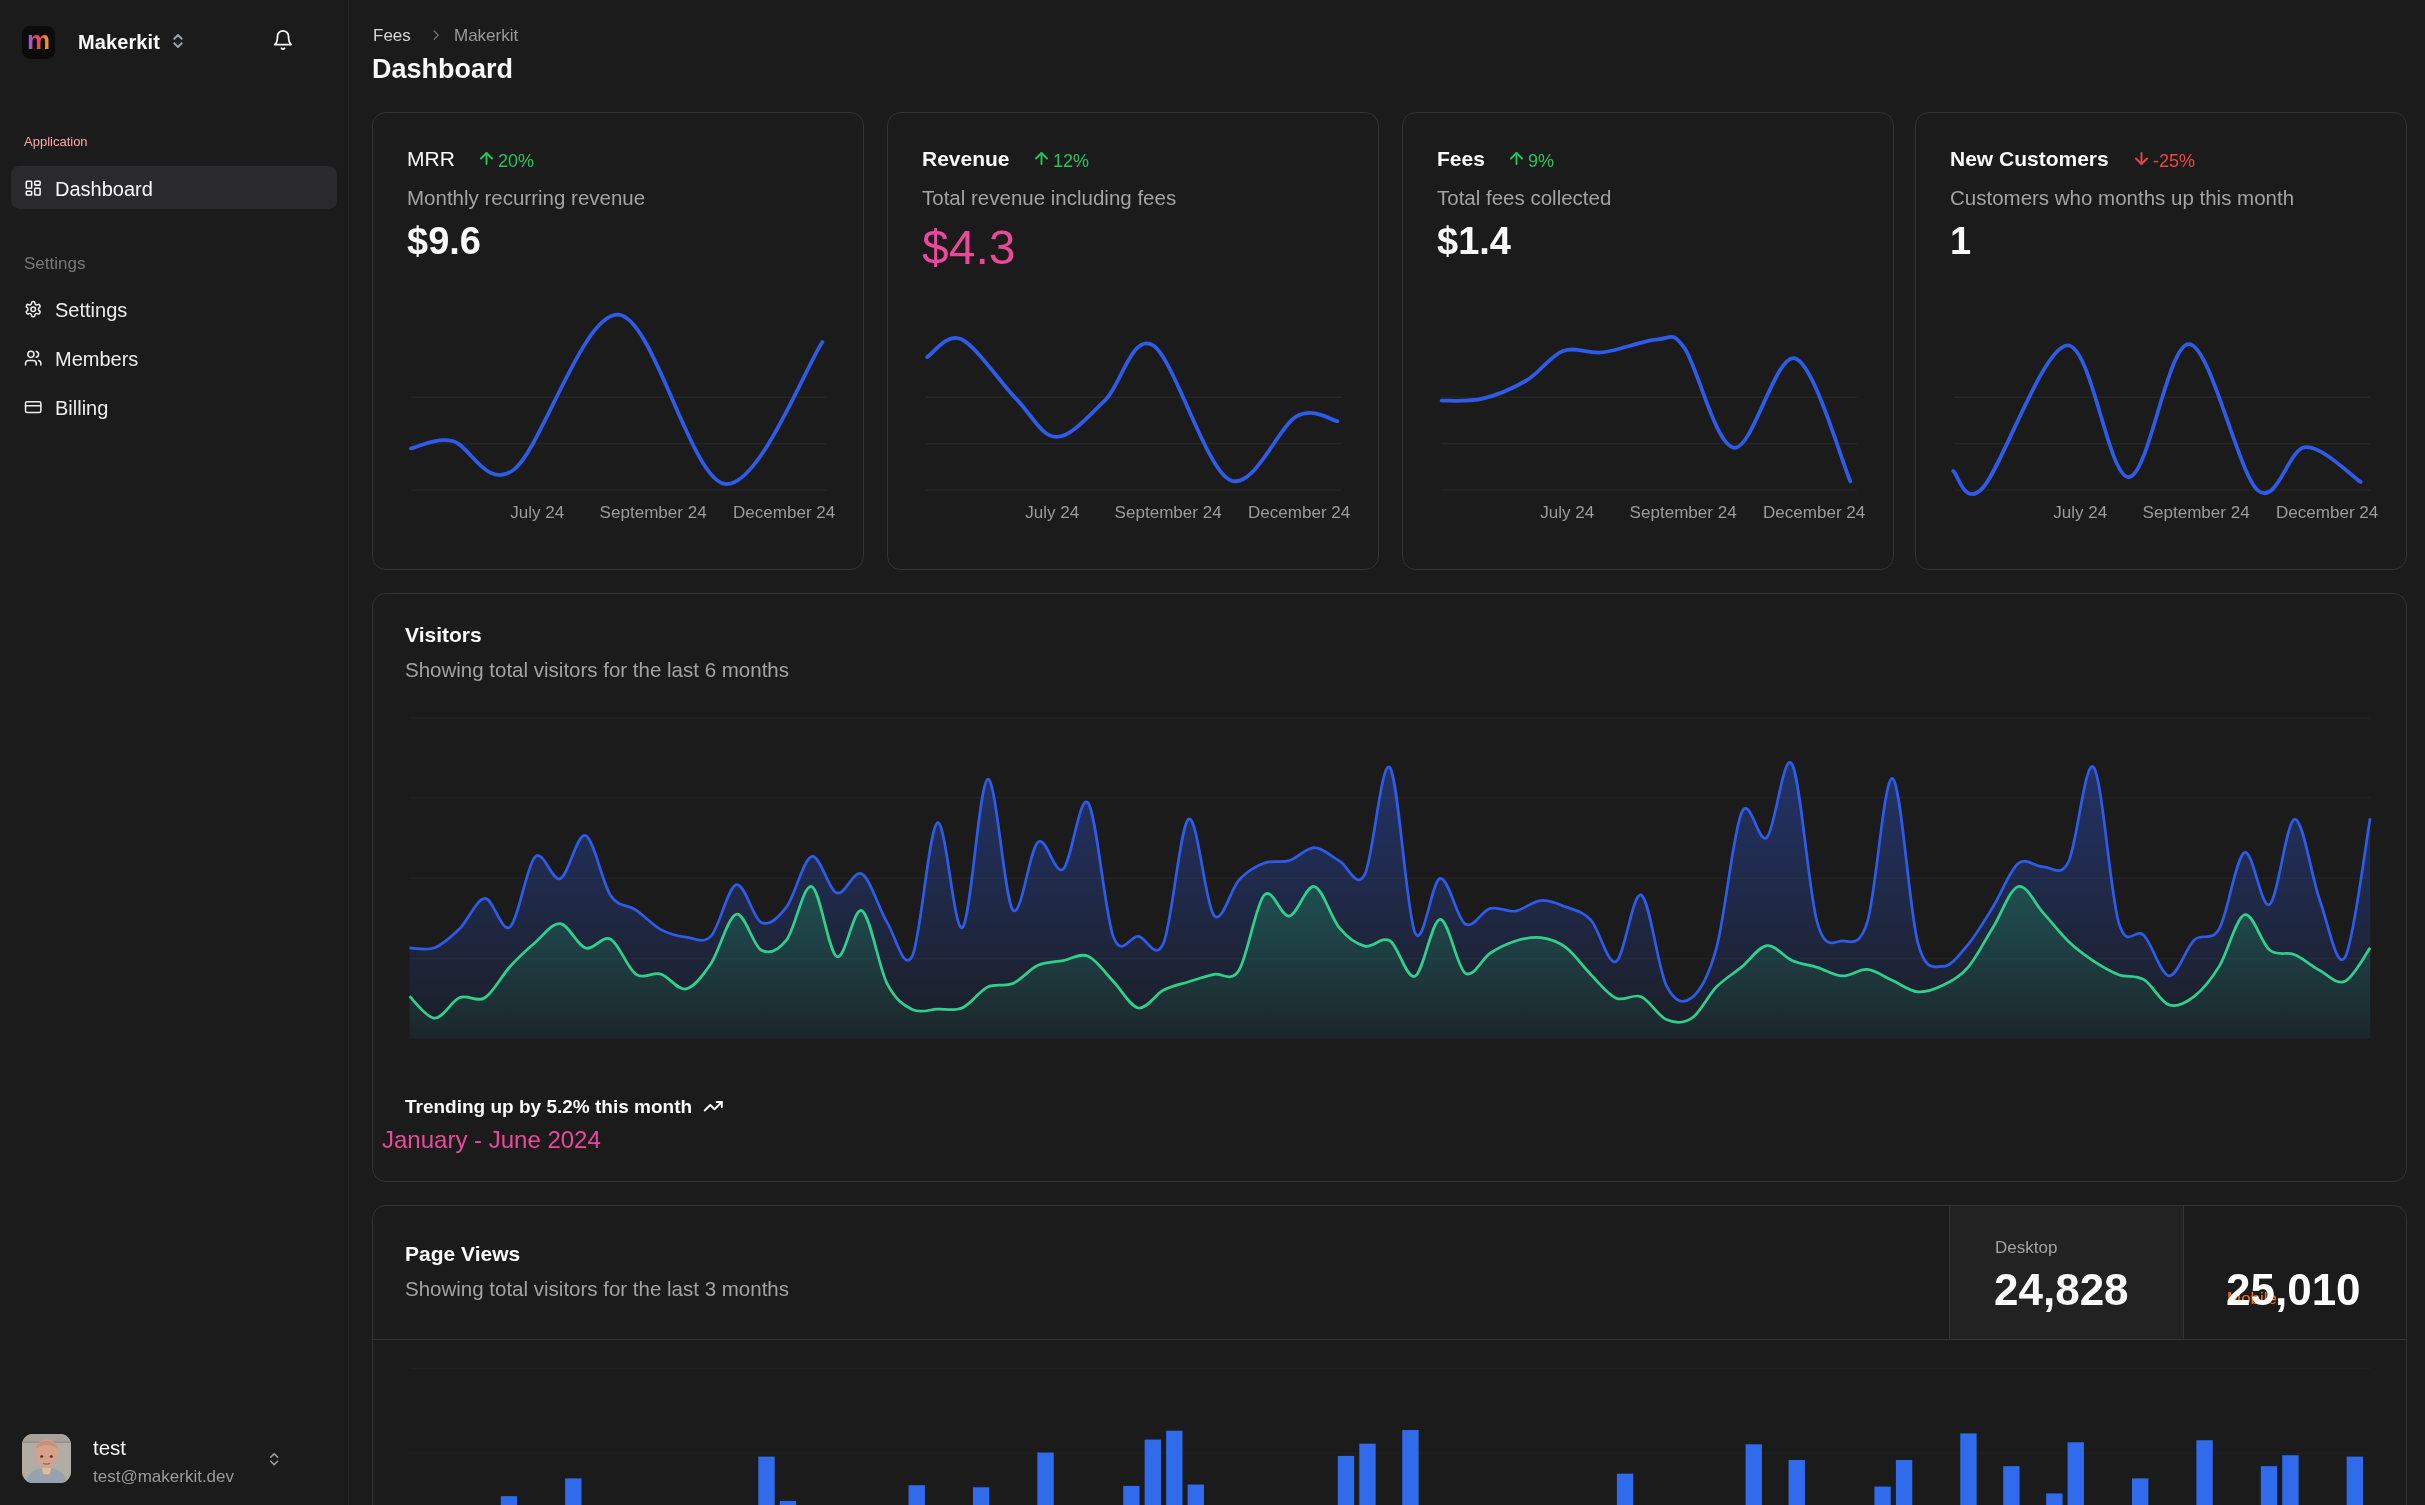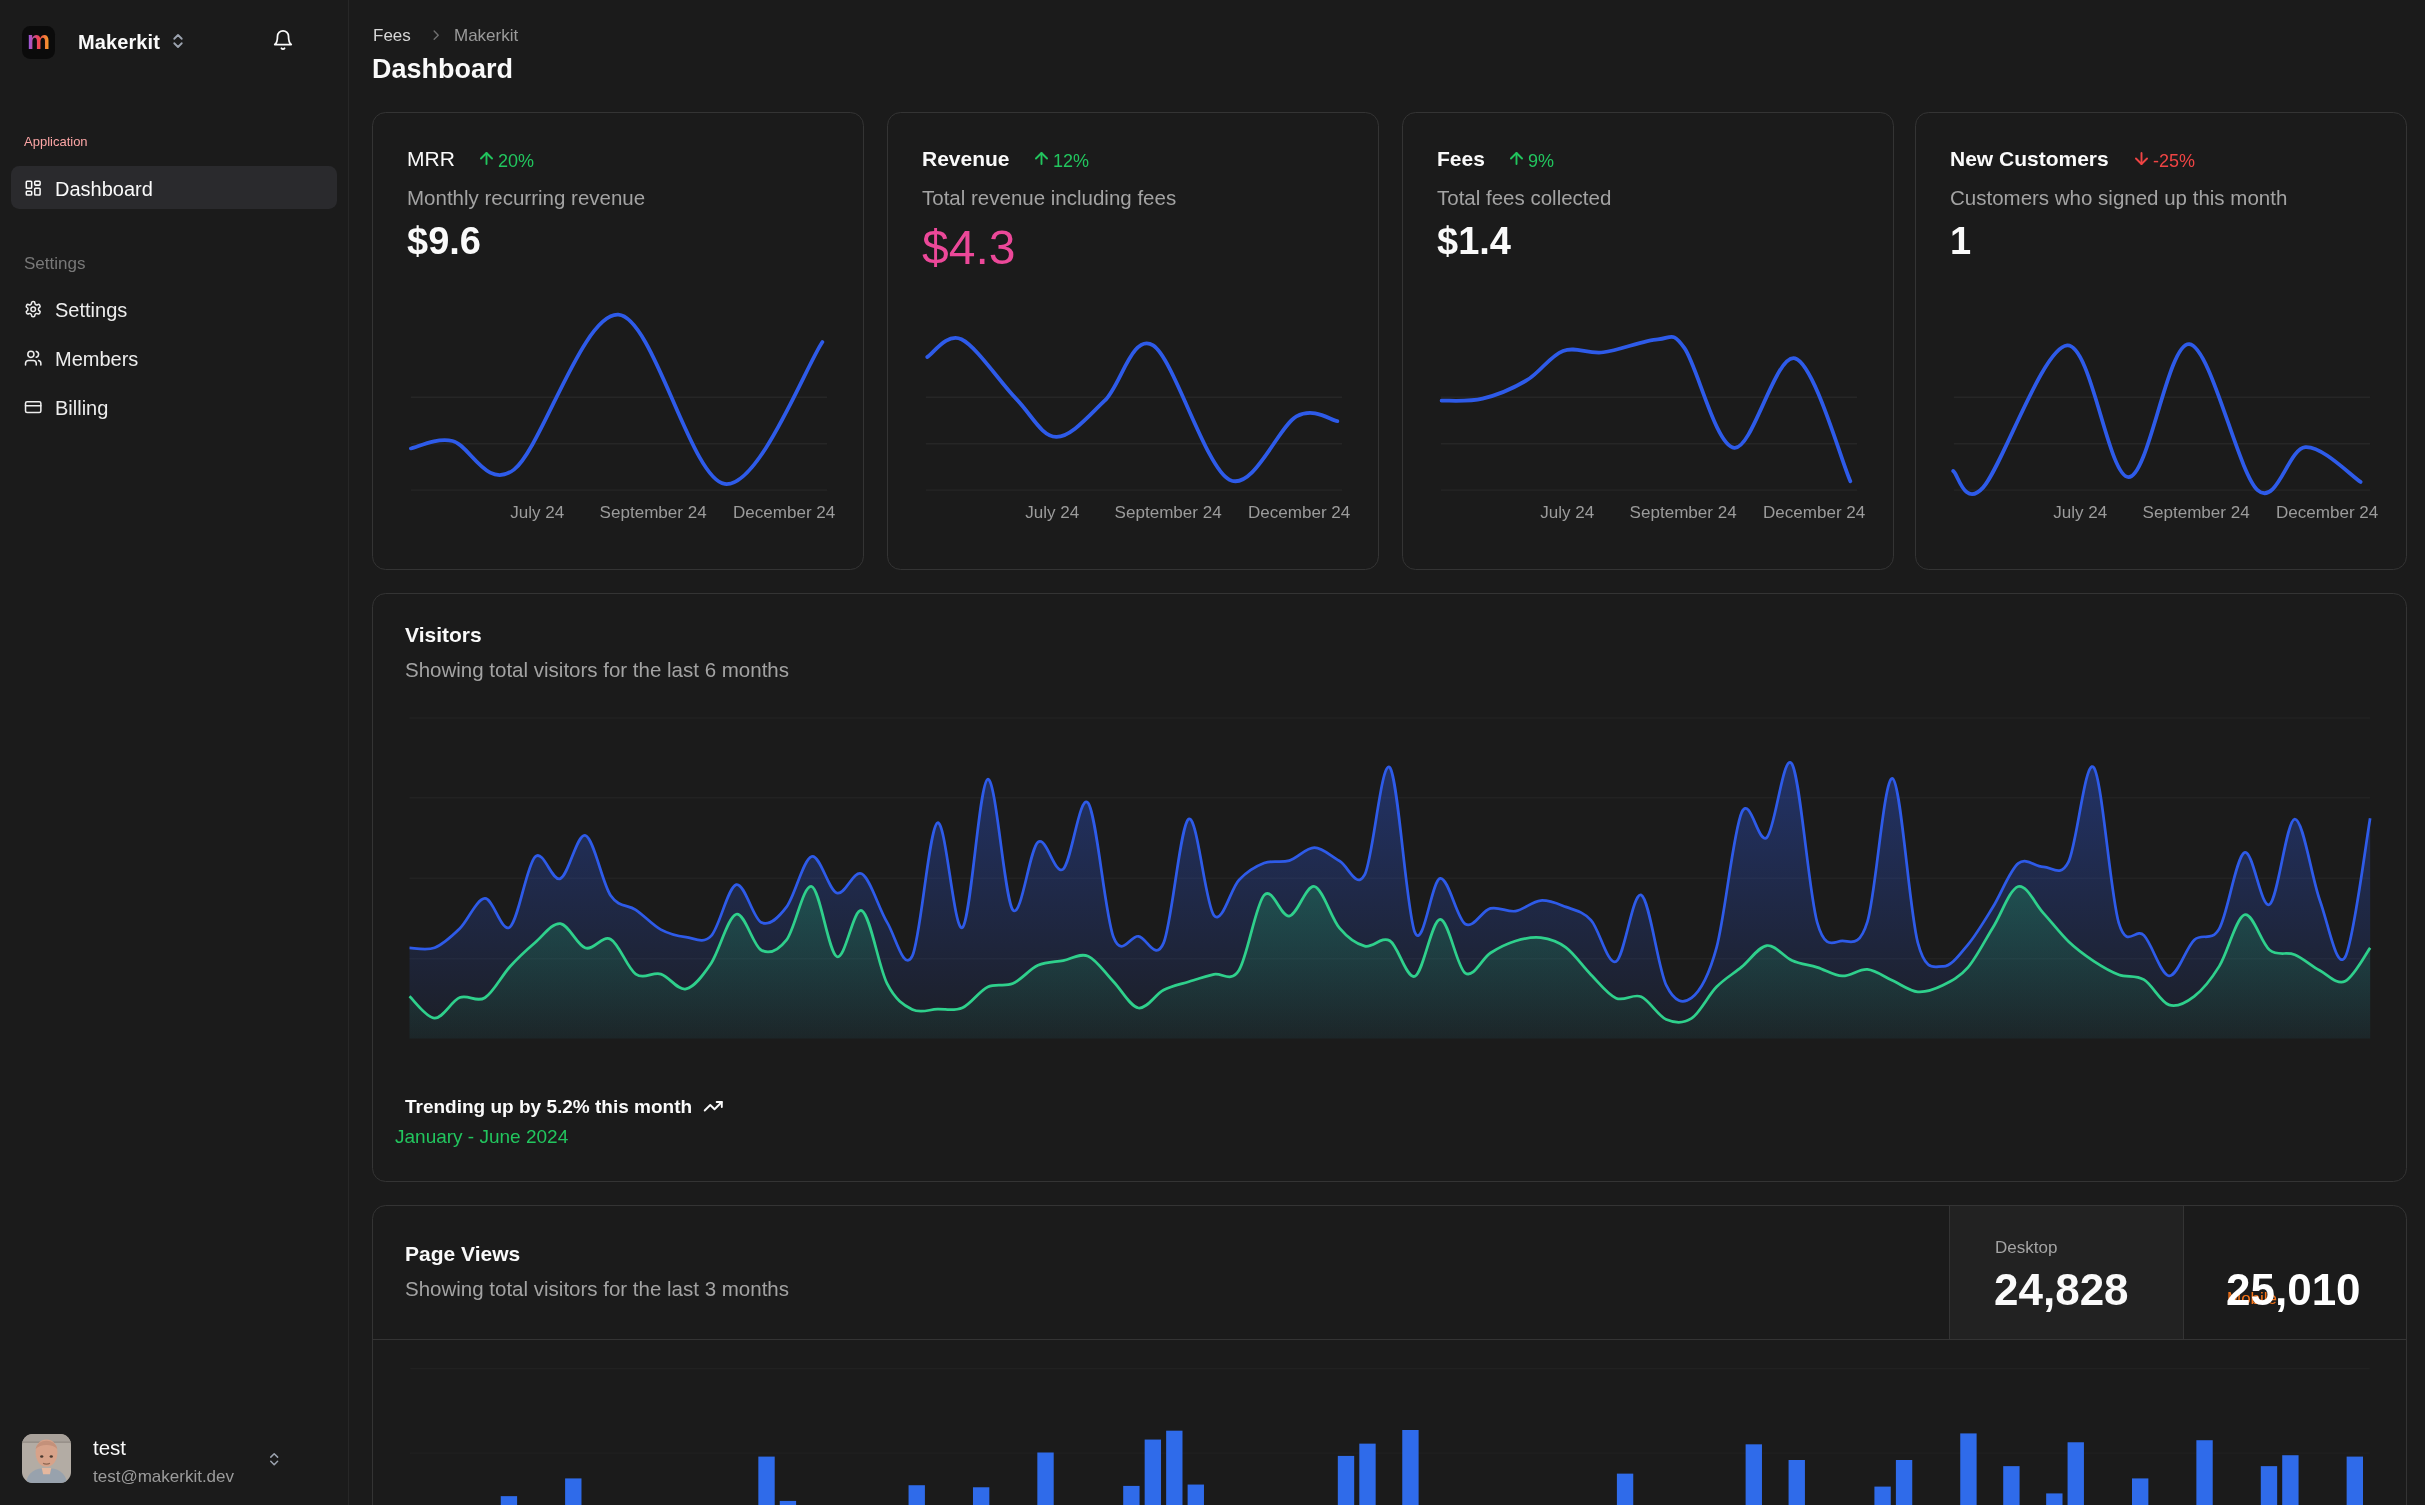--- a/index.html
+++ b/index.html
@@ -128,21 +128,21 @@
       <text x="604" y="595" font-size="25" fill="#9b9b9b" text-anchor="middle" font-family="Liberation Sans,sans-serif">December 24</text>
       <path d="M58.0,423.0C68.0,422.5 97.2,425.0 118.0,420.0C138.8,415.0 163.3,404.7 183.0,393.0C202.7,381.3 217.3,356.8 236.0,350.0C254.7,343.2 271.8,354.8 295.0,352.0C318.2,349.2 355.2,334.0 375.0,333.0C394.8,332.0 395.3,319.5 414.0,346.0C432.7,372.5 460.0,489.5 487.0,492.0C514.0,494.5 547.7,352.8 576.0,361.0C604.3,369.2 643.5,511.0 657.0,541.0" fill="none" stroke="#2e5be9" stroke-width="5.5" stroke-linecap="round"></path>
     </svg>
 <div class="card" style="left:1915px;top:112px;width:492px;height:458px"></div>
 <div class="abs" style="left:1950px;top:147px;font-size:21px;font-weight:700;color:#fafafa">New Customers</div>
 <svg style="position:absolute;left:2132px;top:149px" width="19" height="19" viewBox="0 0 24 24" fill="none" stroke="#ef4444" stroke-width="2.4" stroke-linecap="round" stroke-linejoin="round">
       <path d="m19 12-7 7-7-7"></path>
       <path d="M12 5v14"></path>
     </svg>
 <div class="abs" style="left:2153px;top:151px;font-size:18px;color:#ef4444">-25%</div>
-<div class="abs" style="left:1950px;top:186px;font-size:20.5px;color:#a3a3a3">Customers who signed up this month</div>
+<div class="abs" style="left:1950px;top:186px;font-size:20.5px;color:#a3a3a3">Customers who months up this month</div>
 <div class="abs" style="left:1950px;top:220px;font-size:38px;font-weight:700;color:#fafafa">1</div>
 <svg class="abs" style="left:1915px;top:112px" width="492" height="458" viewBox="0 0 721 671">
 <line x1="57" y1="418" x2="667" y2="418" stroke="#262626" stroke-width="2"></line>
       <line x1="57" y1="486" x2="667" y2="486" stroke="#262626" stroke-width="2"></line>
       <line x1="57" y1="554" x2="667" y2="554" stroke="#262626" stroke-width="2"></line>
       <text x="242" y="595" font-size="25" fill="#9b9b9b" text-anchor="middle" font-family="Liberation Sans,sans-serif">July 24</text>
       <text x="412" y="595" font-size="25" fill="#9b9b9b" text-anchor="middle" font-family="Liberation Sans,sans-serif">September 24</text>
       <text x="604" y="595" font-size="25" fill="#9b9b9b" text-anchor="middle" font-family="Liberation Sans,sans-serif">December 24</text>
       <path d="M56.0,526.0C63.3,530.0 72.2,580.7 100.0,550.0C127.8,519.3 187.5,344.5 223.0,342.0C258.5,339.5 283.2,535.3 313.0,535.0C342.8,534.7 370.5,336.8 402.0,340.0C433.5,343.2 473.7,528.8 502.0,554.0C530.3,579.2 546.8,493.0 572.0,491.0C597.2,489.0 639.5,533.5 653.0,542.0" fill="none" stroke="#2e5be9" stroke-width="5.5" stroke-linecap="round"></path>
     </svg>
@@ -167,21 +167,21 @@
 <path d="M55.0,520.0C61.1,520.0 79.6,524.5 91.8,519.8C104.1,515.1 116.4,503.7 128.7,491.7C141.0,479.6 153.3,448.0 165.5,447.6C177.8,447.2 190.1,499.5 202.4,489.3C214.7,479.1 226.9,398.2 239.2,386.4C251.5,374.6 263.8,423.7 276.1,418.5C288.4,413.3 300.6,351.1 312.9,355.3C325.2,359.4 337.5,425.2 349.8,443.3C362.1,461.5 374.3,456.0 386.6,464.3C398.9,472.6 411.2,486.6 423.5,493.3C435.7,499.9 448.0,502.7 460.3,504.2C472.6,505.7 484.9,515.2 497.2,502.4C509.4,489.6 521.7,430.6 534.0,427.3C546.3,424.1 558.6,477.5 570.8,482.9C583.1,488.4 595.4,476.2 607.7,460.0C620.0,443.9 632.3,389.4 644.5,386.0C656.8,382.6 669.1,435.4 681.4,439.6C693.7,443.9 705.9,404.4 718.2,411.6C730.5,418.7 742.8,462.5 755.1,482.6C767.4,502.7 779.6,556.5 791.9,532.2C804.2,507.9 816.5,343.8 828.8,336.8C841.1,329.7 853.3,500.7 865.6,490.1C877.9,479.4 890.2,277.1 902.5,272.8C914.7,268.5 927.0,448.9 939.3,464.3C951.6,479.6 963.9,374.8 976.2,364.9C988.4,355.0 1000.7,414.3 1013.0,404.7C1025.3,395.1 1037.6,291.1 1049.8,307.6C1062.1,324.1 1074.4,471.3 1086.7,503.8C1099.0,536.4 1111.3,501.5 1123.5,503.0C1135.8,504.4 1148.1,541.4 1160.4,512.7C1172.7,484.0 1184.9,337.7 1197.2,331.0C1209.5,324.2 1221.8,457.3 1234.1,472.2C1246.4,487.1 1258.6,433.1 1270.9,420.4C1283.2,407.6 1295.5,400.4 1307.8,395.7C1320.1,391.0 1332.3,395.9 1344.6,392.1C1356.9,388.4 1369.2,373.1 1381.5,373.2C1393.7,373.3 1406.0,386.1 1418.3,392.7C1430.6,399.3 1442.9,435.6 1455.2,412.7C1467.4,389.9 1479.7,241.5 1492.0,255.6C1504.3,269.8 1516.6,470.4 1528.8,497.5C1541.1,524.6 1553.4,420.3 1565.7,418.2C1578.0,416.1 1590.3,477.6 1602.5,485.0C1614.8,492.3 1627.1,465.3 1639.4,462.2C1651.7,459.0 1663.9,468.0 1676.2,466.1C1688.5,464.1 1700.8,451.6 1713.1,450.6C1725.4,449.6 1737.6,455.2 1749.9,459.9C1762.2,464.7 1774.5,466.0 1786.8,479.3C1799.1,492.6 1811.3,546.1 1823.6,539.9C1835.9,533.8 1848.2,436.7 1860.5,442.6C1872.7,448.5 1885.0,550.0 1897.3,575.1C1909.6,600.3 1921.9,602.6 1934.2,593.3C1946.4,584.0 1958.7,564.5 1971.0,519.2C1983.3,473.9 1995.6,348.2 2007.8,321.3C2020.1,294.5 2032.4,370.0 2044.7,358.1C2057.0,346.3 2069.3,229.7 2081.5,250.4C2093.8,271.1 2106.1,439.3 2118.4,482.6C2130.7,525.8 2142.9,510.1 2155.2,509.9C2167.5,509.7 2179.8,521.1 2192.1,481.4C2204.4,441.6 2216.6,266.5 2228.9,271.6C2241.2,276.6 2253.5,465.8 2265.8,511.8C2278.1,557.7 2290.3,546.6 2302.6,547.2C2314.9,547.7 2327.2,529.7 2339.5,515.2C2351.7,500.6 2364.0,479.6 2376.3,459.8C2388.6,440.0 2400.9,406.0 2413.2,396.2C2425.4,386.5 2437.7,401.7 2450.0,401.3C2462.3,401.0 2474.6,418.2 2486.8,393.9C2499.1,369.6 2511.4,240.5 2523.7,255.4C2536.0,270.4 2548.3,442.4 2560.5,483.5C2572.8,524.5 2585.1,488.8 2597.4,501.7C2609.7,514.6 2621.9,559.7 2634.2,560.9C2646.5,562.0 2658.8,520.0 2671.1,508.4C2683.4,496.9 2695.6,513.0 2707.9,491.7C2720.2,470.3 2732.5,386.2 2744.8,380.3C2757.1,374.5 2769.3,464.6 2781.6,456.4C2793.9,448.2 2806.2,332.2 2818.5,331.2C2830.7,330.2 2843.0,416.7 2855.3,450.5C2867.6,484.2 2879.9,553.9 2892.2,533.8C2904.4,513.7 2922.9,364.0 2929.0,330.0L2929.0,653.0L55.0,653.0Z" fill="url(#gb)"></path>
 <path d="M55.0,520.0C61.1,520.0 79.6,524.5 91.8,519.8C104.1,515.1 116.4,503.7 128.7,491.7C141.0,479.6 153.3,448.0 165.5,447.6C177.8,447.2 190.1,499.5 202.4,489.3C214.7,479.1 226.9,398.2 239.2,386.4C251.5,374.6 263.8,423.7 276.1,418.5C288.4,413.3 300.6,351.1 312.9,355.3C325.2,359.4 337.5,425.2 349.8,443.3C362.1,461.5 374.3,456.0 386.6,464.3C398.9,472.6 411.2,486.6 423.5,493.3C435.7,499.9 448.0,502.7 460.3,504.2C472.6,505.7 484.9,515.2 497.2,502.4C509.4,489.6 521.7,430.6 534.0,427.3C546.3,424.1 558.6,477.5 570.8,482.9C583.1,488.4 595.4,476.2 607.7,460.0C620.0,443.9 632.3,389.4 644.5,386.0C656.8,382.6 669.1,435.4 681.4,439.6C693.7,443.9 705.9,404.4 718.2,411.6C730.5,418.7 742.8,462.5 755.1,482.6C767.4,502.7 779.6,556.5 791.9,532.2C804.2,507.9 816.5,343.8 828.8,336.8C841.1,329.7 853.3,500.7 865.6,490.1C877.9,479.4 890.2,277.1 902.5,272.8C914.7,268.5 927.0,448.9 939.3,464.3C951.6,479.6 963.9,374.8 976.2,364.9C988.4,355.0 1000.7,414.3 1013.0,404.7C1025.3,395.1 1037.6,291.1 1049.8,307.6C1062.1,324.1 1074.4,471.3 1086.7,503.8C1099.0,536.4 1111.3,501.5 1123.5,503.0C1135.8,504.4 1148.1,541.4 1160.4,512.7C1172.7,484.0 1184.9,337.7 1197.2,331.0C1209.5,324.2 1221.8,457.3 1234.1,472.2C1246.4,487.1 1258.6,433.1 1270.9,420.4C1283.2,407.6 1295.5,400.4 1307.8,395.7C1320.1,391.0 1332.3,395.9 1344.6,392.1C1356.9,388.4 1369.2,373.1 1381.5,373.2C1393.7,373.3 1406.0,386.1 1418.3,392.7C1430.6,399.3 1442.9,435.6 1455.2,412.7C1467.4,389.9 1479.7,241.5 1492.0,255.6C1504.3,269.8 1516.6,470.4 1528.8,497.5C1541.1,524.6 1553.4,420.3 1565.7,418.2C1578.0,416.1 1590.3,477.6 1602.5,485.0C1614.8,492.3 1627.1,465.3 1639.4,462.2C1651.7,459.0 1663.9,468.0 1676.2,466.1C1688.5,464.1 1700.8,451.6 1713.1,450.6C1725.4,449.6 1737.6,455.2 1749.9,459.9C1762.2,464.7 1774.5,466.0 1786.8,479.3C1799.1,492.6 1811.3,546.1 1823.6,539.9C1835.9,533.8 1848.2,436.7 1860.5,442.6C1872.7,448.5 1885.0,550.0 1897.3,575.1C1909.6,600.3 1921.9,602.6 1934.2,593.3C1946.4,584.0 1958.7,564.5 1971.0,519.2C1983.3,473.9 1995.6,348.2 2007.8,321.3C2020.1,294.5 2032.4,370.0 2044.7,358.1C2057.0,346.3 2069.3,229.7 2081.5,250.4C2093.8,271.1 2106.1,439.3 2118.4,482.6C2130.7,525.8 2142.9,510.1 2155.2,509.9C2167.5,509.7 2179.8,521.1 2192.1,481.4C2204.4,441.6 2216.6,266.5 2228.9,271.6C2241.2,276.6 2253.5,465.8 2265.8,511.8C2278.1,557.7 2290.3,546.6 2302.6,547.2C2314.9,547.7 2327.2,529.7 2339.5,515.2C2351.7,500.6 2364.0,479.6 2376.3,459.8C2388.6,440.0 2400.9,406.0 2413.2,396.2C2425.4,386.5 2437.7,401.7 2450.0,401.3C2462.3,401.0 2474.6,418.2 2486.8,393.9C2499.1,369.6 2511.4,240.5 2523.7,255.4C2536.0,270.4 2548.3,442.4 2560.5,483.5C2572.8,524.5 2585.1,488.8 2597.4,501.7C2609.7,514.6 2621.9,559.7 2634.2,560.9C2646.5,562.0 2658.8,520.0 2671.1,508.4C2683.4,496.9 2695.6,513.0 2707.9,491.7C2720.2,470.3 2732.5,386.2 2744.8,380.3C2757.1,374.5 2769.3,464.6 2781.6,456.4C2793.9,448.2 2806.2,332.2 2818.5,331.2C2830.7,330.2 2843.0,416.7 2855.3,450.5C2867.6,484.2 2879.9,553.9 2892.2,533.8C2904.4,513.7 2922.9,364.0 2929.0,330.0" fill="none" stroke="#2e5be9" stroke-width="4"></path>
 <path d="M55.0,591.0C61.1,596.3 79.6,622.7 91.8,623.0C104.1,623.3 116.4,597.8 128.7,592.8C141.0,587.8 153.3,600.7 165.5,593.1C177.8,585.6 190.1,560.8 202.4,547.3C214.7,533.8 226.9,522.6 239.2,512.1C251.5,501.6 263.8,483.0 276.1,484.4C288.4,485.7 300.6,516.4 312.9,520.2C325.2,524.0 337.5,500.9 349.8,507.3C362.1,513.7 374.3,550.0 386.6,558.5C398.9,567.0 411.2,554.8 423.5,558.4C435.7,562.0 448.0,582.8 460.3,580.2C472.6,577.5 484.9,560.7 497.2,542.5C509.4,524.2 521.7,473.9 534.0,470.7C546.3,467.6 558.6,517.3 570.8,523.6C583.1,529.8 595.4,523.8 607.7,508.2C620.0,492.6 632.3,425.9 644.5,430.0C656.8,434.1 669.1,526.8 681.4,532.8C693.7,538.7 705.9,458.9 718.2,465.5C730.5,472.1 742.8,548.4 755.1,572.5C767.4,596.7 779.6,604.0 791.9,610.2C804.2,616.4 816.5,610.3 828.8,609.9C841.1,609.5 853.3,613.1 865.6,607.7C877.9,602.2 890.2,583.1 902.5,577.2C914.7,571.3 927.0,577.5 939.3,572.3C951.6,567.0 963.9,551.2 976.2,545.6C988.4,540.0 1000.7,540.8 1013.0,538.6C1025.3,536.4 1037.6,527.1 1049.8,532.2C1062.1,537.3 1074.4,556.7 1086.7,569.3C1099.0,582.0 1111.3,606.0 1123.5,608.1C1135.8,610.1 1148.1,588.2 1160.4,581.8C1172.7,575.4 1184.9,573.5 1197.2,569.6C1209.5,565.8 1221.8,561.7 1234.1,558.9C1246.4,556.1 1258.6,572.1 1270.9,552.7C1283.2,533.4 1295.5,455.8 1307.8,442.6C1320.1,429.4 1332.3,475.5 1344.6,473.4C1356.9,471.3 1369.2,427.0 1381.5,430.0C1393.7,433.0 1406.0,476.5 1418.3,491.1C1430.6,505.7 1442.9,514.3 1455.2,517.4C1467.4,520.5 1479.7,502.2 1492.0,509.6C1504.3,516.9 1516.6,566.8 1528.8,561.6C1541.1,556.3 1553.4,478.9 1565.7,478.2C1578.0,477.4 1590.3,548.7 1602.5,556.9C1614.8,565.1 1627.1,535.3 1639.4,527.5C1651.7,519.7 1663.9,513.8 1676.2,510.0C1688.5,506.3 1700.8,503.6 1713.1,505.1C1725.4,506.7 1737.6,510.3 1749.9,519.3C1762.2,528.3 1774.5,546.9 1786.8,559.3C1799.1,571.7 1811.3,588.3 1823.6,593.7C1835.9,599.1 1848.2,586.4 1860.5,591.6C1872.7,596.9 1885.0,619.7 1897.3,625.0C1909.6,630.3 1921.9,631.4 1934.2,623.4C1946.4,615.4 1958.7,589.6 1971.0,577.1C1983.3,564.5 1995.6,558.0 2007.8,547.9C2020.1,537.8 2032.4,518.2 2044.7,516.6C2057.0,515.0 2069.3,533.1 2081.5,538.4C2093.8,543.7 2106.1,544.8 2118.4,548.6C2130.7,552.4 2142.9,560.7 2155.2,561.2C2167.5,561.7 2179.8,550.5 2192.1,551.6C2204.4,552.8 2216.6,562.5 2228.9,568.0C2241.2,573.5 2253.5,583.4 2265.8,584.5C2278.1,585.7 2290.3,580.9 2302.6,574.9C2314.9,568.9 2327.2,562.8 2339.5,548.6C2351.7,534.4 2364.0,509.5 2376.3,489.7C2388.6,469.9 2400.9,433.5 2413.2,430.0C2425.4,426.5 2437.7,455.5 2450.0,469.0C2462.3,482.4 2474.6,498.9 2486.8,510.6C2499.1,522.3 2511.4,531.2 2523.7,539.3C2536.0,547.4 2548.3,554.7 2560.5,559.3C2572.8,563.8 2585.1,559.2 2597.4,566.6C2609.7,574.0 2621.9,599.5 2634.2,603.6C2646.5,607.7 2658.8,600.6 2671.1,591.1C2683.4,581.6 2695.6,566.7 2707.9,546.8C2720.2,526.9 2732.5,475.5 2744.8,471.5C2757.1,467.6 2769.3,513.4 2781.6,523.1C2793.9,532.9 2806.2,525.0 2818.5,530.0C2830.7,535.0 2843.0,546.7 2855.3,553.2C2867.6,559.7 2879.9,574.5 2892.2,568.9C2904.4,563.4 2922.9,528.2 2929.0,520.0L2929.0,653.0L55.0,653.0Z" fill="url(#gg)"></path>
 <path d="M55.0,591.0C61.1,596.3 79.6,622.7 91.8,623.0C104.1,623.3 116.4,597.8 128.7,592.8C141.0,587.8 153.3,600.7 165.5,593.1C177.8,585.6 190.1,560.8 202.4,547.3C214.7,533.8 226.9,522.6 239.2,512.1C251.5,501.6 263.8,483.0 276.1,484.4C288.4,485.7 300.6,516.4 312.9,520.2C325.2,524.0 337.5,500.9 349.8,507.3C362.1,513.7 374.3,550.0 386.6,558.5C398.9,567.0 411.2,554.8 423.5,558.4C435.7,562.0 448.0,582.8 460.3,580.2C472.6,577.5 484.9,560.7 497.2,542.5C509.4,524.2 521.7,473.9 534.0,470.7C546.3,467.6 558.6,517.3 570.8,523.6C583.1,529.8 595.4,523.8 607.7,508.2C620.0,492.6 632.3,425.9 644.5,430.0C656.8,434.1 669.1,526.8 681.4,532.8C693.7,538.7 705.9,458.9 718.2,465.5C730.5,472.1 742.8,548.4 755.1,572.5C767.4,596.7 779.6,604.0 791.9,610.2C804.2,616.4 816.5,610.3 828.8,609.9C841.1,609.5 853.3,613.1 865.6,607.7C877.9,602.2 890.2,583.1 902.5,577.2C914.7,571.3 927.0,577.5 939.3,572.3C951.6,567.0 963.9,551.2 976.2,545.6C988.4,540.0 1000.7,540.8 1013.0,538.6C1025.3,536.4 1037.6,527.1 1049.8,532.2C1062.1,537.3 1074.4,556.7 1086.7,569.3C1099.0,582.0 1111.3,606.0 1123.5,608.1C1135.8,610.1 1148.1,588.2 1160.4,581.8C1172.7,575.4 1184.9,573.5 1197.2,569.6C1209.5,565.8 1221.8,561.7 1234.1,558.9C1246.4,556.1 1258.6,572.1 1270.9,552.7C1283.2,533.4 1295.5,455.8 1307.8,442.6C1320.1,429.4 1332.3,475.5 1344.6,473.4C1356.9,471.3 1369.2,427.0 1381.5,430.0C1393.7,433.0 1406.0,476.5 1418.3,491.1C1430.6,505.7 1442.9,514.3 1455.2,517.4C1467.4,520.5 1479.7,502.2 1492.0,509.6C1504.3,516.9 1516.6,566.8 1528.8,561.6C1541.1,556.3 1553.4,478.9 1565.7,478.2C1578.0,477.4 1590.3,548.7 1602.5,556.9C1614.8,565.1 1627.1,535.3 1639.4,527.5C1651.7,519.7 1663.9,513.8 1676.2,510.0C1688.5,506.3 1700.8,503.6 1713.1,505.1C1725.4,506.7 1737.6,510.3 1749.9,519.3C1762.2,528.3 1774.5,546.9 1786.8,559.3C1799.1,571.7 1811.3,588.3 1823.6,593.7C1835.9,599.1 1848.2,586.4 1860.5,591.6C1872.7,596.9 1885.0,619.7 1897.3,625.0C1909.6,630.3 1921.9,631.4 1934.2,623.4C1946.4,615.4 1958.7,589.6 1971.0,577.1C1983.3,564.5 1995.6,558.0 2007.8,547.9C2020.1,537.8 2032.4,518.2 2044.7,516.6C2057.0,515.0 2069.3,533.1 2081.5,538.4C2093.8,543.7 2106.1,544.8 2118.4,548.6C2130.7,552.4 2142.9,560.7 2155.2,561.2C2167.5,561.7 2179.8,550.5 2192.1,551.6C2204.4,552.8 2216.6,562.5 2228.9,568.0C2241.2,573.5 2253.5,583.4 2265.8,584.5C2278.1,585.7 2290.3,580.9 2302.6,574.9C2314.9,568.9 2327.2,562.8 2339.5,548.6C2351.7,534.4 2364.0,509.5 2376.3,489.7C2388.6,469.9 2400.9,433.5 2413.2,430.0C2425.4,426.5 2437.7,455.5 2450.0,469.0C2462.3,482.4 2474.6,498.9 2486.8,510.6C2499.1,522.3 2511.4,531.2 2523.7,539.3C2536.0,547.4 2548.3,554.7 2560.5,559.3C2572.8,563.8 2585.1,559.2 2597.4,566.6C2609.7,574.0 2621.9,599.5 2634.2,603.6C2646.5,607.7 2658.8,600.6 2671.1,591.1C2683.4,581.6 2695.6,566.7 2707.9,546.8C2720.2,526.9 2732.5,475.5 2744.8,471.5C2757.1,467.6 2769.3,513.4 2781.6,523.1C2793.9,532.9 2806.2,525.0 2818.5,530.0C2830.7,535.0 2843.0,546.7 2855.3,553.2C2867.6,559.7 2879.9,574.5 2892.2,568.9C2904.4,563.4 2922.9,528.2 2929.0,520.0" fill="none" stroke="#2fd08c" stroke-width="4"></path>
 </svg>
 <div class="abs" style="left:405px;top:1096px;font-size:19px;font-weight:700;color:#fafafa">Trending up by 5.2% this month</div>
 <svg style="position:absolute;left:703px;top:1096px" width="20.5" height="20.5" viewBox="0 0 24 24" fill="none" stroke="#fafafa" stroke-width="2.2" stroke-linecap="round" stroke-linejoin="round">
       <polyline points="22 7 13.5 15.5 8.5 10.5 2 17"></polyline>
       <polyline points="16 7 22 7 22 13"></polyline>
     </svg>
-<div class="abs" style="left:395px;top:1126px;font-size:19px;color:#22c55e">January - June 2024</div>
+<div class="abs" style="left:382px;top:1126px;font-size:24px;color:#ec4899">January - June 2024</div>
 <div class="card" style="left:372px;top:1205px;width:2035px;height:321px"></div>
 <div class="abs" style="left:405px;top:1242px;font-size:21px;font-weight:700;color:#fafafa">Page Views</div>
 <div class="abs" style="left:405px;top:1277px;font-size:20.5px;color:#a3a3a3">Showing total visitors for the last 3 months</div>
 <div class="abs" style="left:1949px;top:1206px;width:234px;height:133px;background:#222222;border-left:1.4px solid #343434"></div>
 <div class="abs" style="left:2183px;top:1206px;width:222px;height:133px;border-left:1.4px solid #343434"></div>
 <div class="abs" style="left:1995px;top:1238px;font-size:17px;color:#a3a3a3">Desktop</div>
 <div class="abs" style="left:1994px;top:1265px;font-size:44px;font-weight:700;color:#fafafa">24,828</div>
 <div class="abs" style="left:2227px;top:1289px;font-size:17px;color:#f97316">Mobile</div>
 <div class="abs" style="left:2226px;top:1265px;font-size:44px;font-weight:700;color:#ffffff">25,010</div>
 <div class="abs" style="left:373px;top:1339px;width:2033px;height:1.4px;background:#343434"></div>

